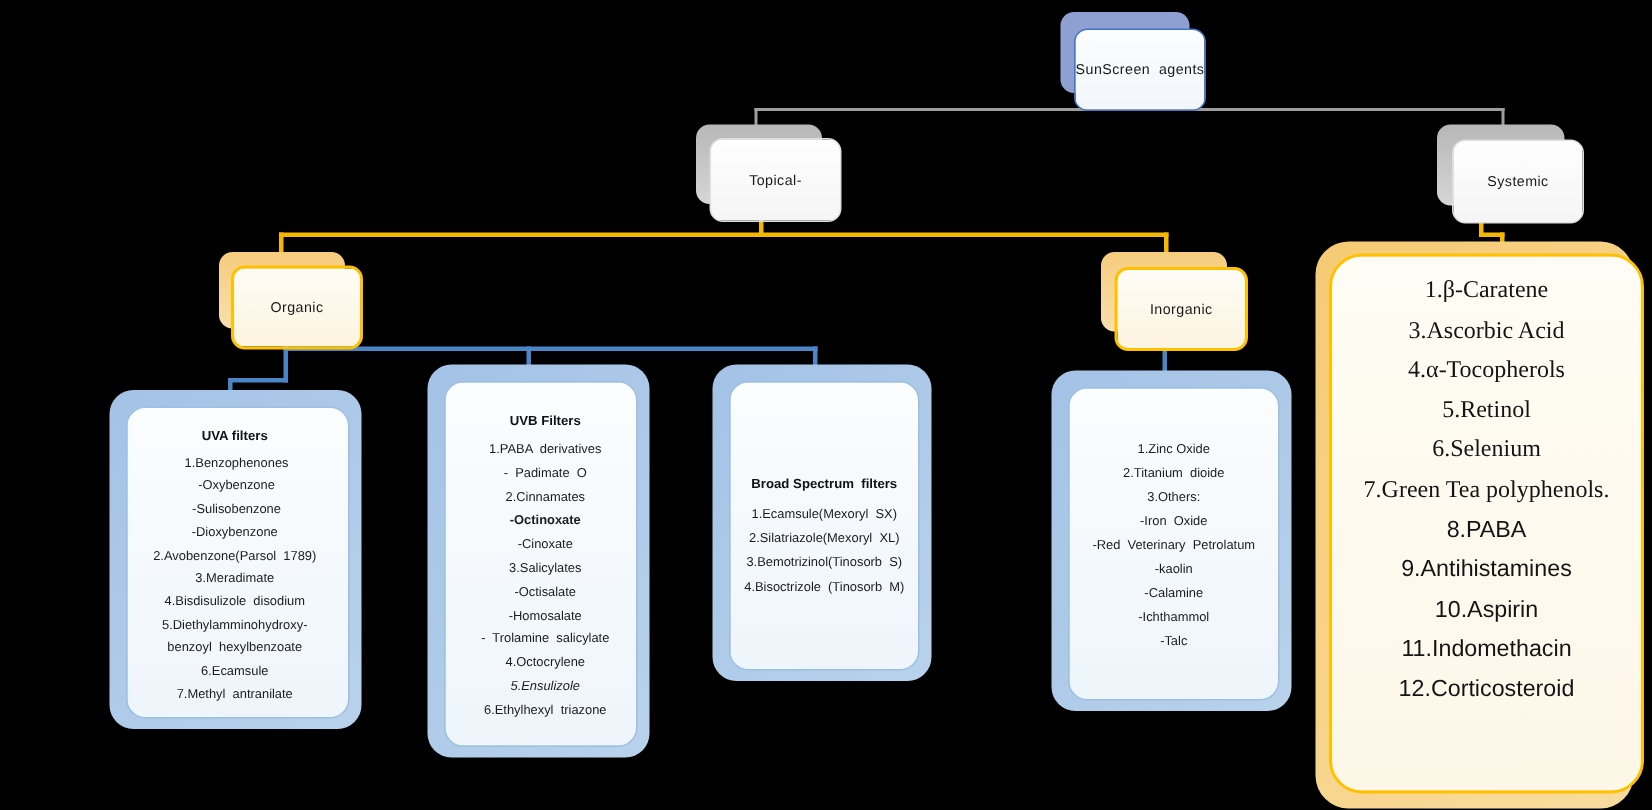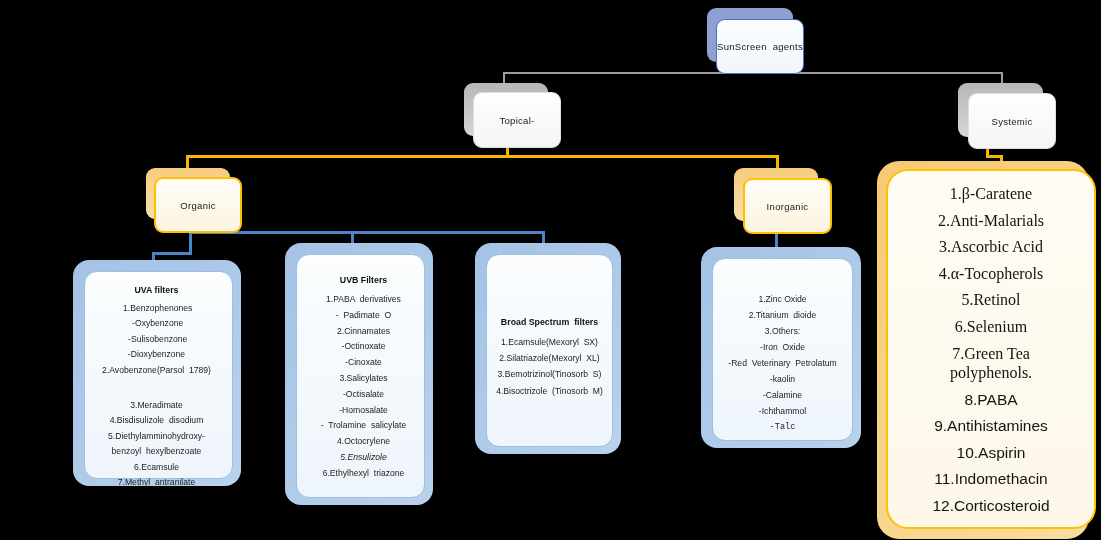--- a/index.html
+++ b/index.html
@@ -103,38 +103,38 @@
 
   <div class="panel bluepanel" style="left:73px;top:260px;width:168px;height:226px">
     <div class="panel-inner leftlines" style="padding:10px 14px 0 10px">
       <div class="panel-title" style="margin:3px 0 6px 0">UVA filters</div>
       <div>
           <div class="pline" style="line-height: 15.4px;"> 1.Benzophenones</div>
           <div class="pline" style="line-height: 15.4px;"> -Oxybenzone</div>
           <div class="pline" style="line-height: 15.4px;"> -Sulisobenzone</div>
           <div class="pline" style="line-height: 15.4px;">-Dioxybenzone</div>
           <div class="pline" style="line-height: 15.4px;">2.Avobenzone(Parsol  1789)</div>
-          <div class="pline" style="line-height: 15.4px; margin-top: 20px;">3.Meradimate</div>
+          <div class="pline" style="line-height: 15.4px;">3.Meradimate</div>
           <div class="pline" style="line-height: 15.4px;">4.Bisdisulizole  disodium</div>
           <div class="pline" style="line-height: 15.4px;">5.Diethylamminohydroxy-</div>
           <div class="pline" style="line-height: 15.4px;">benzoyl  hexylbenzoate</div>
           <div class="pline" style="line-height: 15.4px;">6.Ecamsule</div>
           <div class="pline" style="line-height: 15.4px;">7.Methyl  antranilate</div>
         </div>
     </div>
   </div>
 
   <div class="panel bluepanel" style="left:285px;top:243px;width:148px;height:262px">
     <div class="panel-inner leftlines" style="padding:12px 2px 0 8px">
       <div class="panel-title" style="margin:8px 0 7px 0">UVB Filters</div>
       <div>
           <div class="pline" style="line-height: 15.8px;">1.PABA  derivatives</div>
           <div class="pline" style="line-height: 15.8px;">-  Padimate  O</div>
           <div class="pline" style="line-height: 15.8px;">2.Cinnamates</div>
-          <div class="pline" style="line-height: 15.8px;">-Octinoxate</div>
+          <div class="pline" style="line-height: 15.8px; font-weight: bold;">-Octinoxate</div>
           <div class="pline" style="line-height: 15.8px;">-Cinoxate</div>
           <div class="pline" style="line-height: 15.8px;">3.Salicylates</div>
           <div class="pline" style="line-height: 15.8px;">-Octisalate</div>
           <div class="pline" style="line-height: 15.8px;">-Homosalate</div>
           <div class="pline" style="line-height: 15.8px;">-  Trolamine  salicylate</div>
           <div class="pline" style="line-height: 15.8px;">4.Octocrylene</div>
           <div class="pline" style="line-height: 15.8px; font-style: italic;">5.Ensulizole</div>
           <div class="pline" style="line-height: 15.8px;">6.Ethylhexyl  triazone</div>
         </div>
     </div>
@@ -145,42 +145,41 @@
       <div class="panel-title" style="margin:52px 0 7px 0">Broad Spectrum  filters</div>
       <div>
           <div class="pline" style="line-height: 16.2px;">1.Ecamsule(Mexoryl  SX)</div>
           <div class="pline" style="line-height: 16.2px;">2.Silatriazole(Mexoryl  XL)</div>
           <div class="pline" style="line-height: 16.2px;">3.Bemotrizinol(Tinosorb  S)</div>
           <div class="pline" style="line-height: 16.2px;">4.Bisoctrizole  (Tinosorb  M)</div>
         </div>
     </div>
   </div>
 
-  <div class="panel bluepanel" style="left:701px;top:247px;width:160px;height:201px">
+  <div class="panel bluepanel" style="left:701px;top:247px;width:160px;height:227px">
     <div class="panel-inner centerlines" style="padding:10px 2px 0 2px">
       <div style="height:22px"></div>
       <div>
           <div class="pline" style="line-height: 16px;">1.Zinc Oxide</div>
           <div class="pline" style="line-height: 16px;">2.Titanium  dioide</div>
           <div class="pline" style="line-height: 16px;">3.Others:</div>
           <div class="pline" style="line-height: 16px;">-Iron  Oxide</div>
           <div class="pline" style="line-height: 16px;">-Red  Veterinary  Petrolatum</div>
           <div class="pline" style="line-height: 16px;">-kaolin</div>
           <div class="pline" style="line-height: 16px;">-Calamine</div>
           <div class="pline" style="line-height: 16px;">-Ichthammol</div>
-          <div class="pline" style="line-height: 16px; font-family: Liberation Mono, monospace;">-Talc</div>
+          <div class="pline" style="line-height: 16px;">-Talc</div>
         </div>
     </div>
   </div>
 
   <div id="syslist-shadow" style="left:877px;top:161px;width:212px;height:378px"></div>
   <div id="syslist-front" style="left:886px;top:169px;width:206px;height:356px">
     <div class="sysserif" style="padding-top:10px">
         <div class="sysitem">1.β-Caratene</div>
-        <div class="sysitem">2.Anti-Malarials</div>
         <div class="sysitem">3.Ascorbic Acid</div>
         <div class="sysitem">4.α-Tocopherols</div>
         <div class="sysitem">5.Retinol</div>
         <div class="sysitem">6.Selenium</div>
         <div class="sysitem">7.Green Tea polyphenols.</div>
         <div class="sysitem" style="font-family: &quot;Liberation Sans&quot;, &quot;DejaVu Sans&quot;, sans-serif; font-size: 15.5px;">8.PABA</div>
         <div class="sysitem" style="font-family: &quot;Liberation Sans&quot;, &quot;DejaVu Sans&quot;, sans-serif; font-size: 15.5px;">9.Antihistamines</div>
         <div class="sysitem" style="font-family: &quot;Liberation Sans&quot;, &quot;DejaVu Sans&quot;, sans-serif; font-size: 15.5px;">10.Aspirin</div>
         <div class="sysitem" style="font-family: &quot;Liberation Sans&quot;, &quot;DejaVu Sans&quot;, sans-serif; font-size: 15.5px;">11.Indomethacin</div>
         <div class="sysitem" style="font-family: &quot;Liberation Sans&quot;, &quot;DejaVu Sans&quot;, sans-serif; font-size: 15.5px;">12.Corticosteroid</div>

